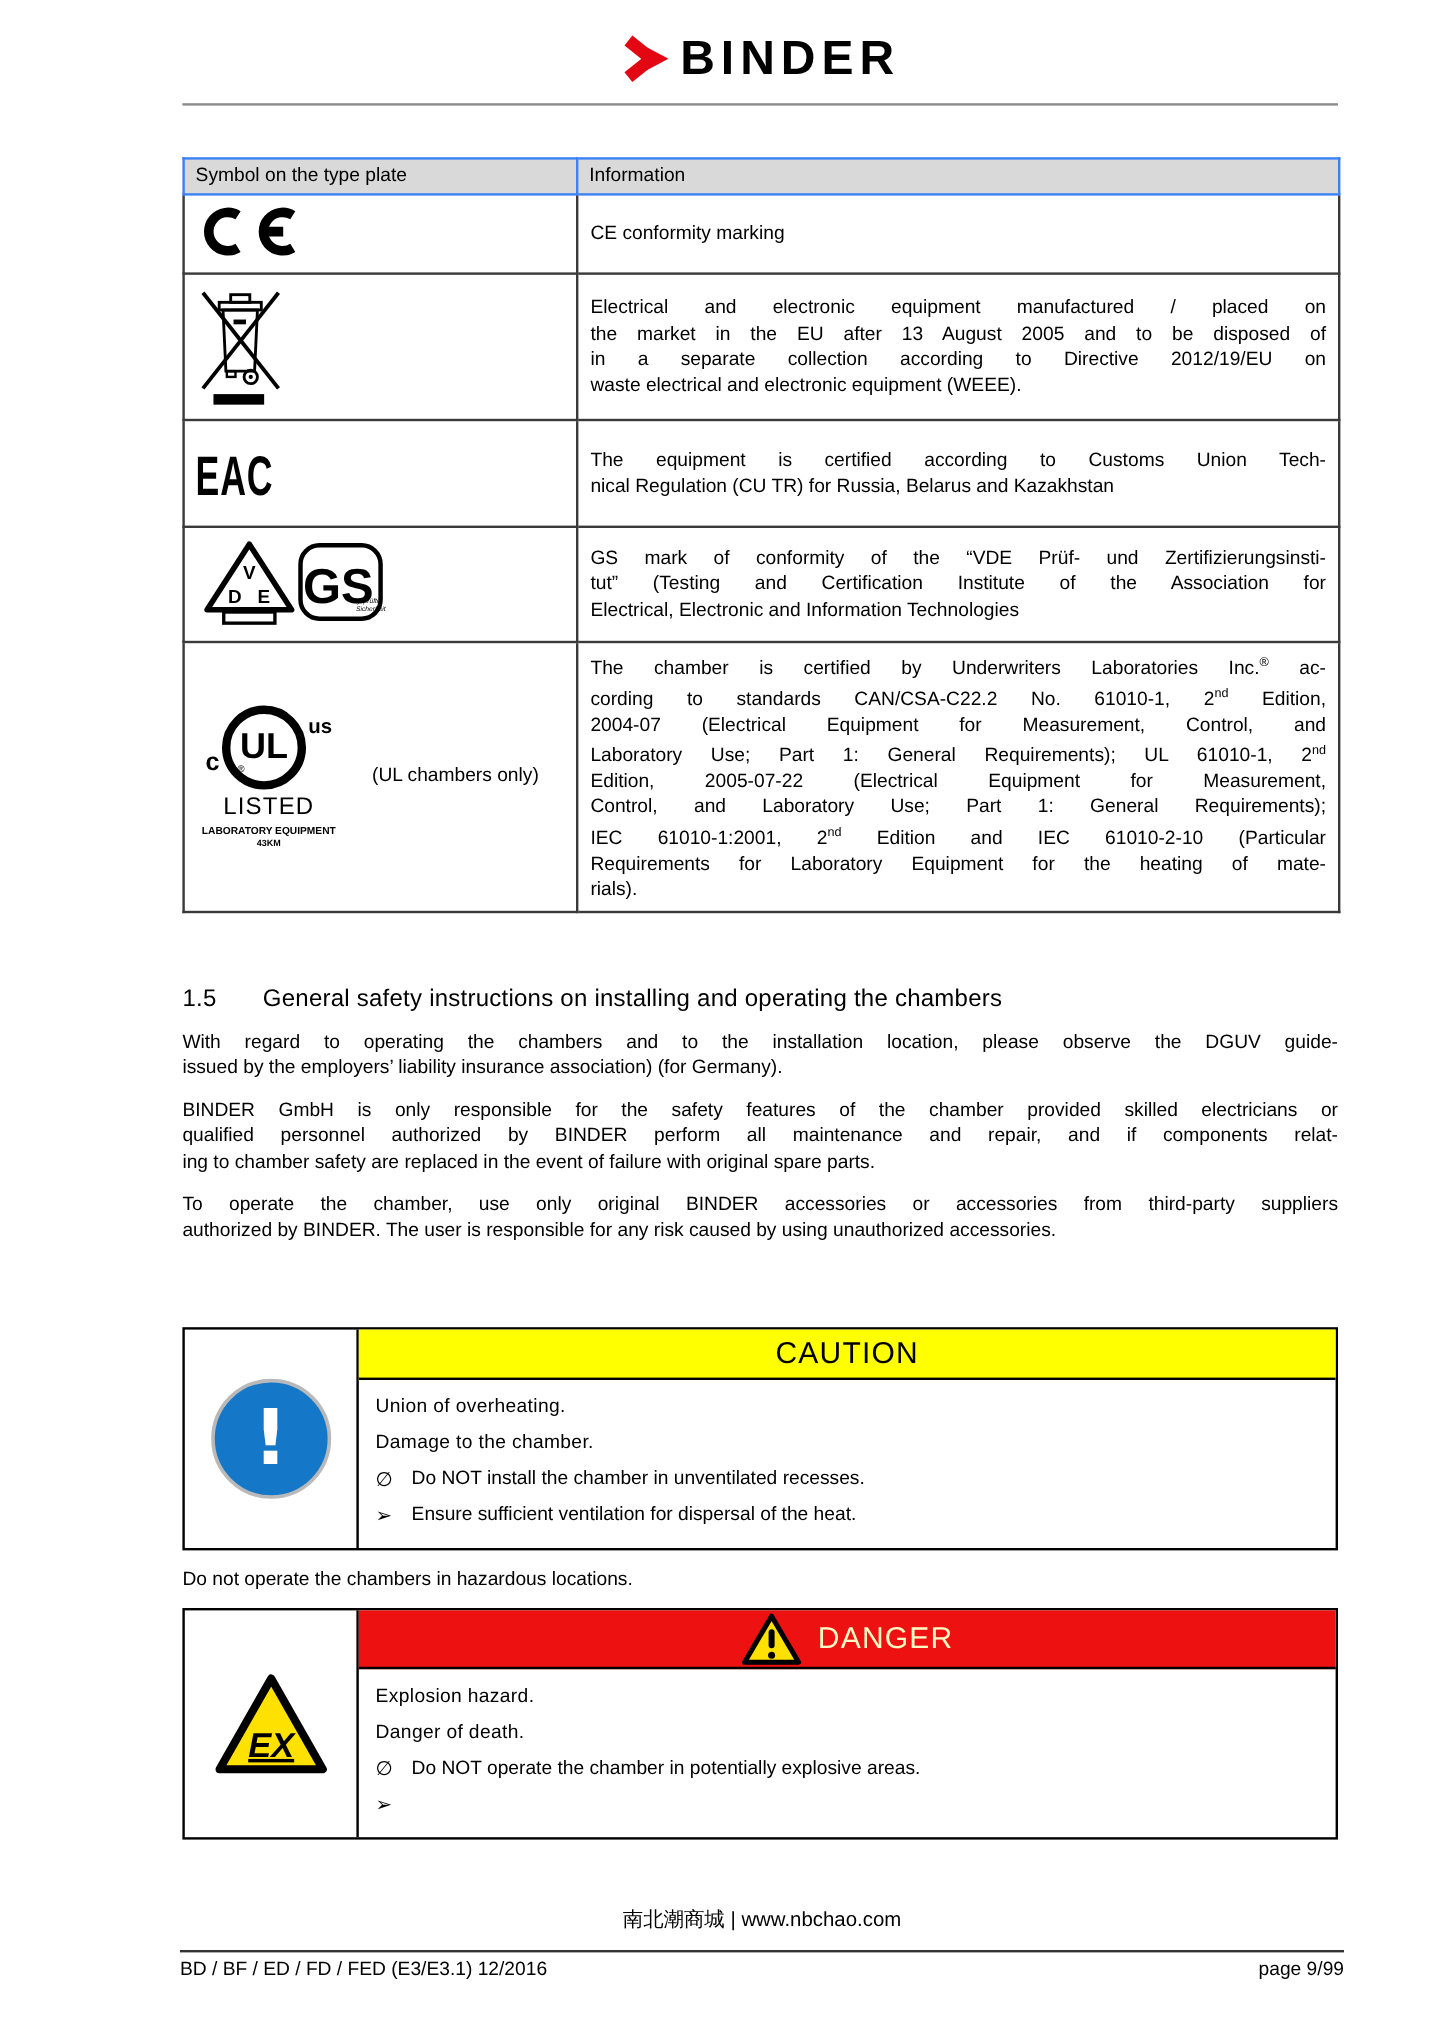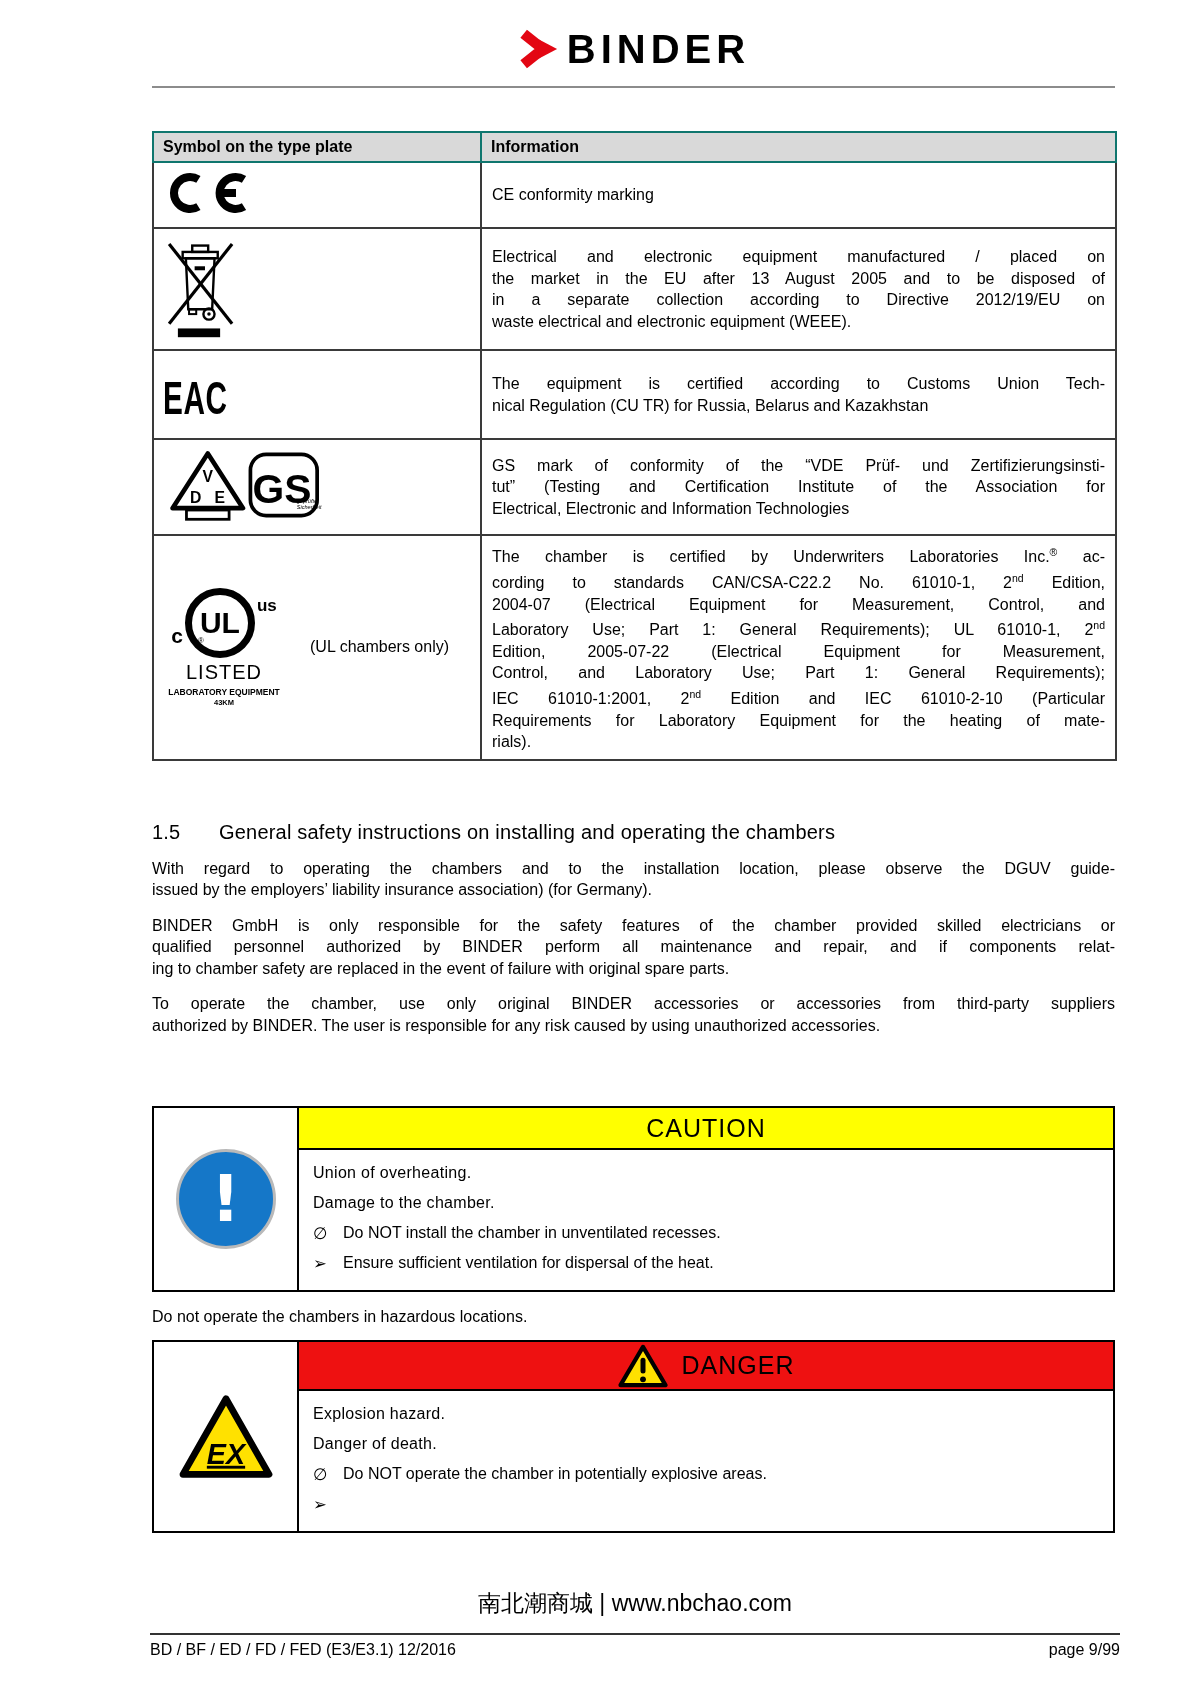--- a/index.html
+++ b/index.html
@@ -9,22 +9,22 @@
 
   
   .hdr{padding-top:24px;display:flex;justify-content:center;align-items:center;height:50px;}
   .logo{display:flex;align-items:center;gap:8px;}
   .logo-text{font-size:40px;font-weight:bold;letter-spacing:5px;line-height:1;}
   .hdr-rule{border-top:2px solid #8c8c8c;margin-top:12px;}
 
   
   table.symtable{border-collapse:collapse;margin-top:43px;width:963px;table-layout:fixed;}
   .symtable col.c1{width:328px;} .symtable col.c2{width:635px;}
-  .symtable th{background:#d9d9d9;font-weight:bold;font-size:16px;text-align:left;
-               padding:3px 9px;height:22px;border:2px solid #0f766e;}
+  .symtable th{background:#d9d9d9;font-weight:normal;font-size:16px;text-align:left;
+               padding:3px 9px;height:22px;border:2px solid #3b82f6;}
   .symtable td{border:2px solid #3a3a3a;vertical-align:middle;padding:6px 10px;}
   .infocell{font-size:16px;line-height:21.5px;}
   .infocell sup{font-size:10.5px;}
   .j{text-align:justify;text-align-last:justify;}
   .symcell{padding-left:12px;}
 
   
   .ul-wrap{display:flex;align-items:center;gap:26px;}
   .ul-mark{display:flex;flex-direction:column;align-items:center;width:120px;}
   .ul-top{display:flex;align-items:center;}
@@ -45,33 +45,33 @@
   .para:first-of-type{margin-top:22px;}
 
   
   .wbox{display:flex;border:2px solid #000;margin-top:70px;width:959px;}
   .wbox.danger{margin-top:14px;}
   .wicon-cell{flex:0 0 143px;border-right:2px solid #000;display:flex;align-items:center;justify-content:center;}
   .wmain{flex:1;display:flex;flex-direction:column;}
   .whead{height:40px;display:flex;align-items:center;justify-content:center;gap:14px;
          border-bottom:2px solid #000;font-size:25px;letter-spacing:1px;}
   .whead.caution{background:#ffff00;color:#000;}
-  .whead.danger{background:#ee1111;color:#000000;height:47px;}
+  .whead.danger{background:#ee1111;color:#fef9c3;height:47px;}
   .wbody{padding:8px 14px 12px 14px;}
   .wline{font-size:16px;line-height:30px;letter-spacing:.3px;}
   .wbullet{display:flex;font-size:16px;line-height:30px;}
   .bglyph{width:30px;flex:0 0 30px;font-size:16.5px;}
   .mandatory-icon{width:94px;height:94px;border-radius:50%;background:#1577c8;border:3px solid #b9b9b9;
                   display:flex;align-items:center;justify-content:center;}
   .excl{color:#fff;font-weight:bold;font-size:64px;font-family:"DejaVu Sans",sans-serif;line-height:1;}
   .hazard-note{margin-top:16px;font-size:16px;}
 
   
   .footer{position:absolute;left:150px;right:80px;top:1588px;}
-  .shopline{text-align:center;font-size:23px;}
+  .shopline{text-align:center;font-size:17px;}
   .foot-rule{border-top:2px solid #333;margin-top:14px;}
   .foot-row{display:flex;justify-content:space-between;margin-top:6px;font-size:16px;}
 </style>
 </head>
 <body>
 
 <div class="page">
   <div class="content">
 
     <div class="hdr">

